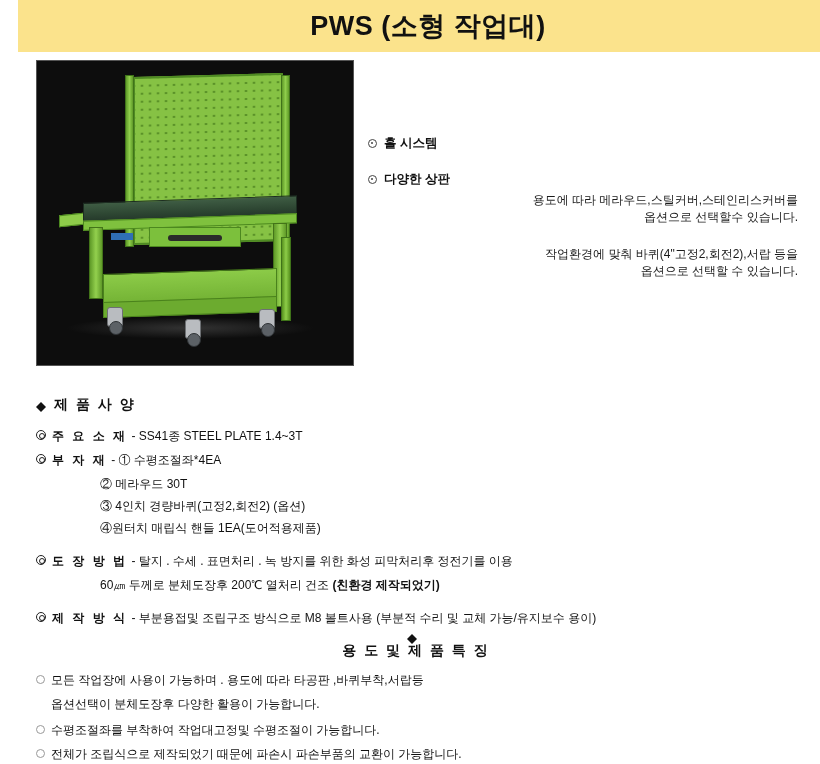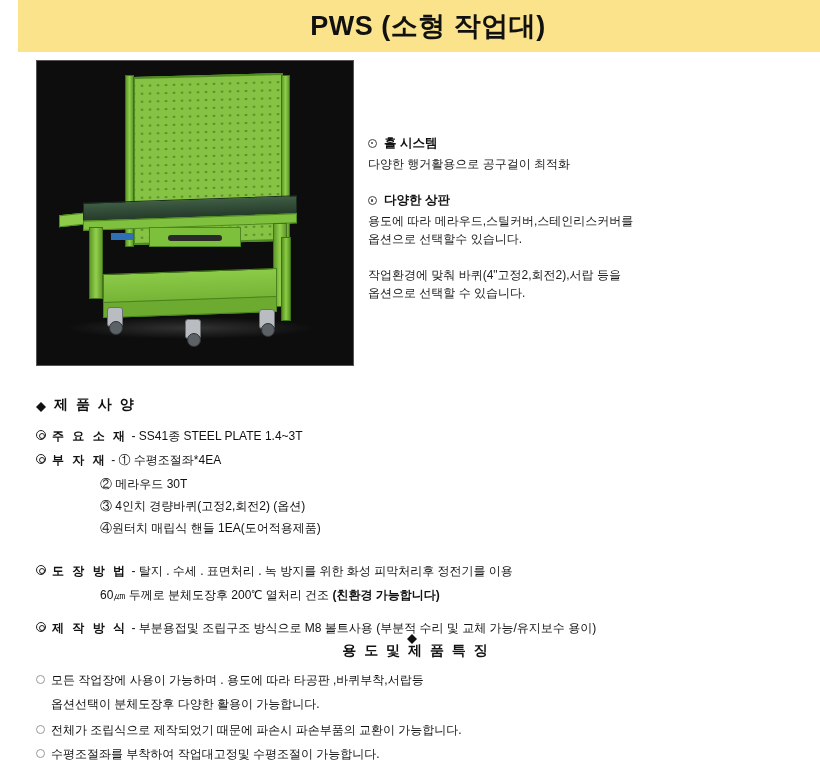--- a/index.html
+++ b/index.html
@@ -186,21 +186,21 @@
     width: 22px; height: 7px;
     background: #2f6fb5;
   }
 
   
   .features {
     position: absolute;
     left: 368px; top: 135px;
     width: 430px;
   }
-  .feature { margin-bottom: 19px; }
+  .feature { margin-bottom: 19px; text-align: right; }
   .feature-head {
     display: flex;
     align-items: center;
     font-size: 12.5px;
     font-weight: bold;
     color: #111;
     margin-bottom: 4px;
   }
   .bullet-circle {
     display: inline-block;
@@ -350,21 +350,20 @@
     </div>
   </div>
 
   <div class="features">
 
     <div class="feature">
       <div class="feature-head">
         <span class="bullet-circle"></span>
         <span>홀 시스템</span>
       </div>
-      <div class="feature-body">다양한 행거활용으로 공구걸이 최적화</div>
     </div>
 
     <div class="feature">
       <div class="feature-head">
         <span class="bullet-circle"></span>
         <span>다양한 상판</span>
       </div>
       <div class="feature-body" style="white-space:pre-line">용도에 따라 메라우드,스틸커버,스테인리스커버를
 옵션으로 선택할수 있습니다.</div>
     </div>
@@ -394,27 +393,27 @@
       <span class="spec-label">부  자  재</span>
       <span class="spec-value">- ① 수평조절좌*4EA</span>
     </div>
 
     <div class="sub-list block">
       <div style="margin-left:46px">② 메라우드 30T</div>
       <div style="margin-left:46px">③ 4인치 경량바퀴(고정2,회전2) (옵션)</div>
       <div style="margin-left:46px">④원터치 매립식 핸들 1EA(도어적용제품)</div>
     </div>
 
-    <div class="spec-row" style="margin-top:26px">
+    <div class="spec-row" style="margin-top:16px">
       <span class="spec-bullet"></span>
       <span class="spec-label">도 장 방 법</span>
       <span class="spec-value">- 탈지 . 수세 . 표면처리 . 녹 방지를 위한 화성 피막처리후 정전기를 이용</span>
     </div>
     <div class="indent-line block">
-      <span>60㎛ 두께로 분체도장후 200℃ 열처리 건조 </span><b class="strong">(친환경 가능합니다)</b>
+      <span>60㎛ 두께로 분체도장후 200℃ 열처리 건조 </span><b class="strong">(친환경 제작되었기)</b>
     </div>
 
     <div class="spec-row" style="margin-top:14px">
       <span class="spec-bullet"></span>
       <span class="spec-label">제 작 방 식</span>
       <span class="spec-value">- 부분용접및 조립구조 방식으로 M8 볼트사용 (부분적 수리 및 교체 가능/유지보수 용이)</span>
     </div>
 
   </div>
 
@@ -426,26 +425,26 @@
     </div>
 
     <div class="u-row">
       <span class="u-bullet"></span>
       <span>모든 작업장에 사용이 가능하며 . 용도에 따라 타공판 ,바퀴부착,서랍등</span>
     </div>
     <div class="u-sub">옵션선택이 분체도장후 다양한 활용이 가능합니다.</div>
 
     <div class="u-row">
       <span class="u-bullet"></span>
-      <span>전체가 조립식으로 제작되었기 때문에 파손시 파손부품의 교환이 가능합니다.</span>
+      <span>수평조절좌를 부착하여 작업대고정및 수평조절이 가능합니다.</span>
     </div>
 
     <div class="u-row">
       <span class="u-bullet"></span>
-      <span>수평조절좌를 부착하여 작업대고정및 수평조절이 가능합니다.</span>
+      <span>전체가 조립식으로 제작되었기 때문에 파손시 파손부품의 교환이 가능합니다.</span>
     </div>
 
     <div class="u-row">
       <span class="u-bullet"></span>
       <span>용도에 따라 메라우드,스틸커버,스테인리스커버를 옵션으로 선택할 수 있습니다.</span>
     </div>
 
   </div>
 
 </div>

